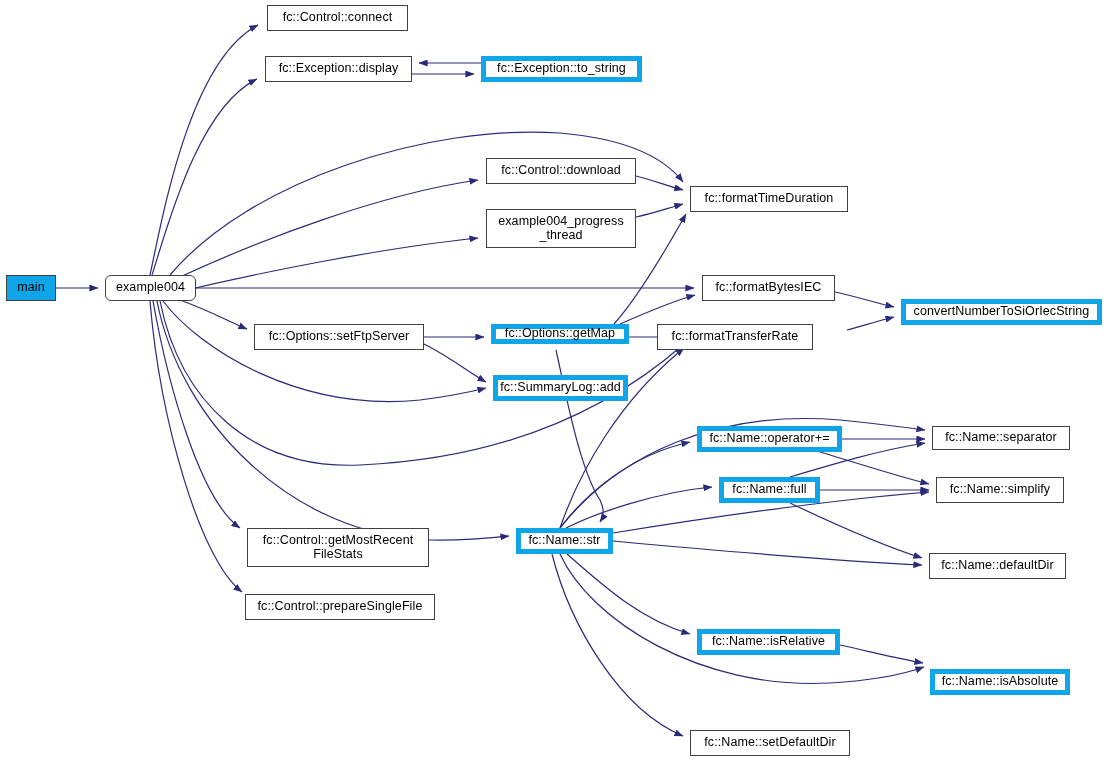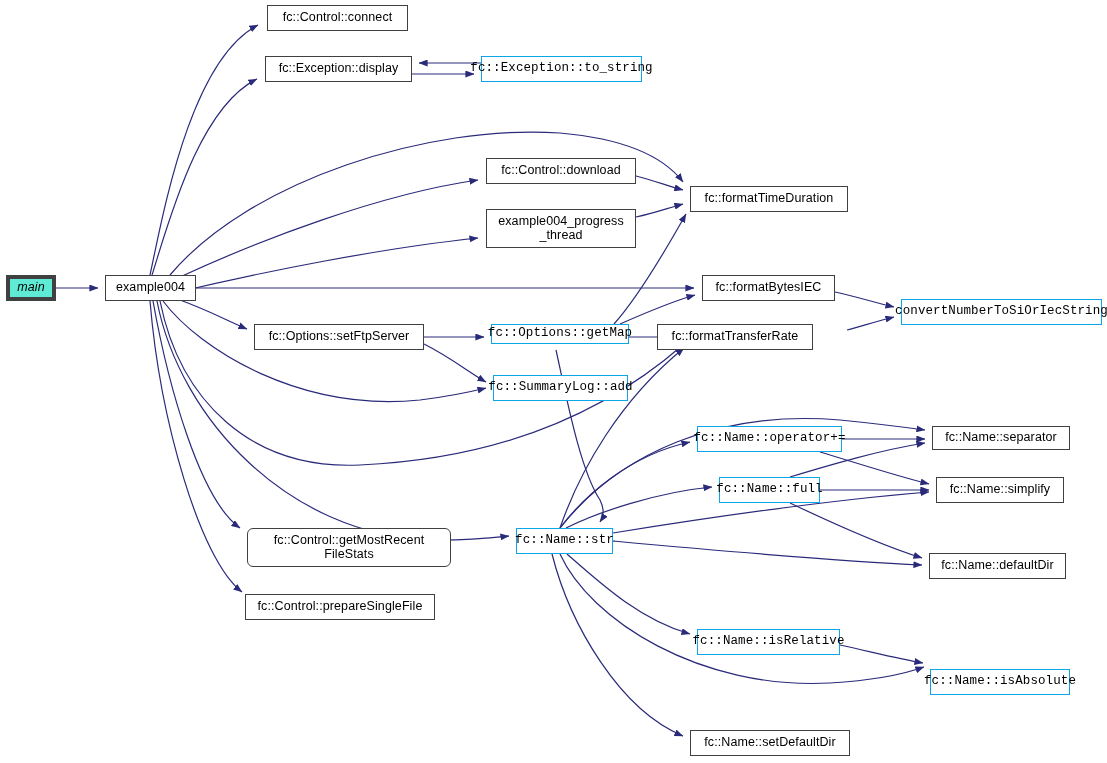--- a/index.html
+++ b/index.html
@@ -2,23 +2,23 @@
 <html><head>
 <meta charset="utf-8">
 <style>
   html,body{margin:0;padding:0;background:#ffffff;}
   body{width:1107px;height:763px;font-family:"Liberation Sans",sans-serif;}
   #graph{position:relative;width:1107px;height:763px;overflow:hidden;background:#fff;}
   #edges{position:absolute;left:0;top:0;width:1107px;height:763px;}
   .node{position:absolute;box-sizing:border-box;display:flex;align-items:center;justify-content:center;
         text-align:center;background:#ffffff;border:1px solid #000000;color:#000000;
         font-size:12.5px;line-height:13.5px;letter-spacing:.1px;white-space:pre-line;}
-  .node.gray{background:#5eead4;border:4px solid #404040;font-style:italic;}
+  .node.gray{background:#0ea5e9;border:1px solid #404040;}
   .node.dark{border:1px solid #404040;}
-  .node.red{border:1px solid #0ea5e9;font-family:Liberation Mono, monospace;}
+  .node.red{border:5px solid #0ea5e9;}
   .node span{display:block;}
 </style>
 </head>
 <body>
 
 <div id="graph">
   <svg id="edges" xmlns="http://www.w3.org/2000/svg">
     <defs>
       <marker id="ah" markerWidth="9" markerHeight="7" refX="8.6" refY="3.5" orient="auto" markerUnits="userSpaceOnUse">
         <path d="M0,0 L9,3.5 L0,7 z" fill="#2a2a7a"></path>
@@ -62,40 +62,40 @@
         <path d="M 842,439 L 925,439" marker-end="url(#ah)"></path>
         <path d="M 820,452 C 860,464 900,477 929,484" marker-end="url(#ah)"></path>
         <path d="M 790,477 C 830,465 880,450 925,443" marker-end="url(#ah)"></path>
         <path d="M 820,490 L 929,490" marker-end="url(#ah)"></path>
         <path d="M 790,503 C 830,522 880,545 922,558" marker-end="url(#ah)"></path>
         <path d="M 840,645 C 872,652 900,659 923,663" marker-end="url(#ah)"></path>
       </g>
   </svg>
   <div id="nodes">
       <div class="node gray" style="left: 6px; top: 275px; width: 50px; height: 26px;"><span>main</span></div>
-      <div class="node dark" style="left: 105px; top: 275px; width: 91px; height: 26px;"><span>example004</span></div>
+      <div class="node dark" style="left: 105px; top: 275px; width: 91px; height: 26px; border-radius: 6px;"><span>example004</span></div>
       <div class="node dark" style="left: 267px; top: 5px; width: 141px; height: 26px;"><span>fc::Control::connect</span></div>
       <div class="node dark" style="left: 265px; top: 56px; width: 147px; height: 26px;"><span>fc::Exception::display</span></div>
       <div class="node red" style="left: 481px; top: 56px; width: 161px; height: 26px;"><span>fc::Exception::to_string</span></div>
       <div class="node dark" style="left: 486px; top: 158px; width: 150px; height: 26px;"><span>fc::Control::download</span></div>
       <div class="node dark" style="left: 486px; top: 209px; width: 150px; height: 39px;"><span>example004_progress
 _thread</span></div>
       <div class="node dark" style="left: 690px; top: 186px; width: 158px; height: 26px;"><span>fc::formatTimeDuration</span></div>
       <div class="node dark" style="left: 702px; top: 275px; width: 133px; height: 26px;"><span>fc::formatBytesIEC</span></div>
       <div class="node dark" style="left: 254px; top: 324px; width: 170px; height: 26px;"><span>fc::Options::setFtpServer</span></div>
       <div class="node red" style="left: 491px; top: 324px; width: 138px; height: 20px;"><span>fc::Options::getMap</span></div>
       <div class="node dark" style="left: 657px; top: 324px; width: 156px; height: 26px;"><span>fc::formatTransferRate</span></div>
       <div class="node red" style="left: 901px; top: 299px; width: 201px; height: 26px;"><span>convertNumberToSiOrIecString</span></div>
       <div class="node red" style="left: 493px; top: 375px; width: 135px; height: 26px;"><span>fc::SummaryLog::add</span></div>
       <div class="node red" style="left: 697px; top: 426px; width: 145px; height: 26px;"><span>fc::Name::operator+=</span></div>
       <div class="node dark" style="left: 932px; top: 426px; width: 138px; height: 24px;"><span>fc::Name::separator</span></div>
       <div class="node red" style="left: 719px; top: 477px; width: 101px; height: 26px;"><span>fc::Name::full</span></div>
       <div class="node dark" style="left: 936px; top: 477px; width: 128px; height: 26px;"><span>fc::Name::simplify</span></div>
       <div class="node red" style="left: 516px; top: 528px; width: 97px; height: 26px;"><span>fc::Name::str</span></div>
-      <div class="node dark" style="left: 247px; top: 528px; width: 204px; height: 39px; border-radius: 6px;"><span>fc::Control::getMostRecent
+      <div class="node dark" style="left: 247px; top: 528px; width: 182px; height: 39px;"><span>fc::Control::getMostRecent
 FileStats</span></div>
       <div class="node dark" style="left: 929px; top: 553px; width: 137px; height: 26px;"><span>fc::Name::defaultDir</span></div>
       <div class="node dark" style="left: 245px; top: 594px; width: 190px; height: 26px;"><span>fc::Control::prepareSingleFile</span></div>
       <div class="node red" style="left: 697px; top: 629px; width: 143px; height: 26px;"><span>fc::Name::isRelative</span></div>
       <div class="node red" style="left: 930px; top: 654px; width: 140px; height: 26px; margin-top: 15px;"><span>fc::Name::isAbsolute</span></div>
       <div class="node dark" style="left: 690px; top: 730px; width: 160px; height: 26px;"><span>fc::Name::setDefaultDir</span></div>
     </div>
 </div>
 
 </body></html>

